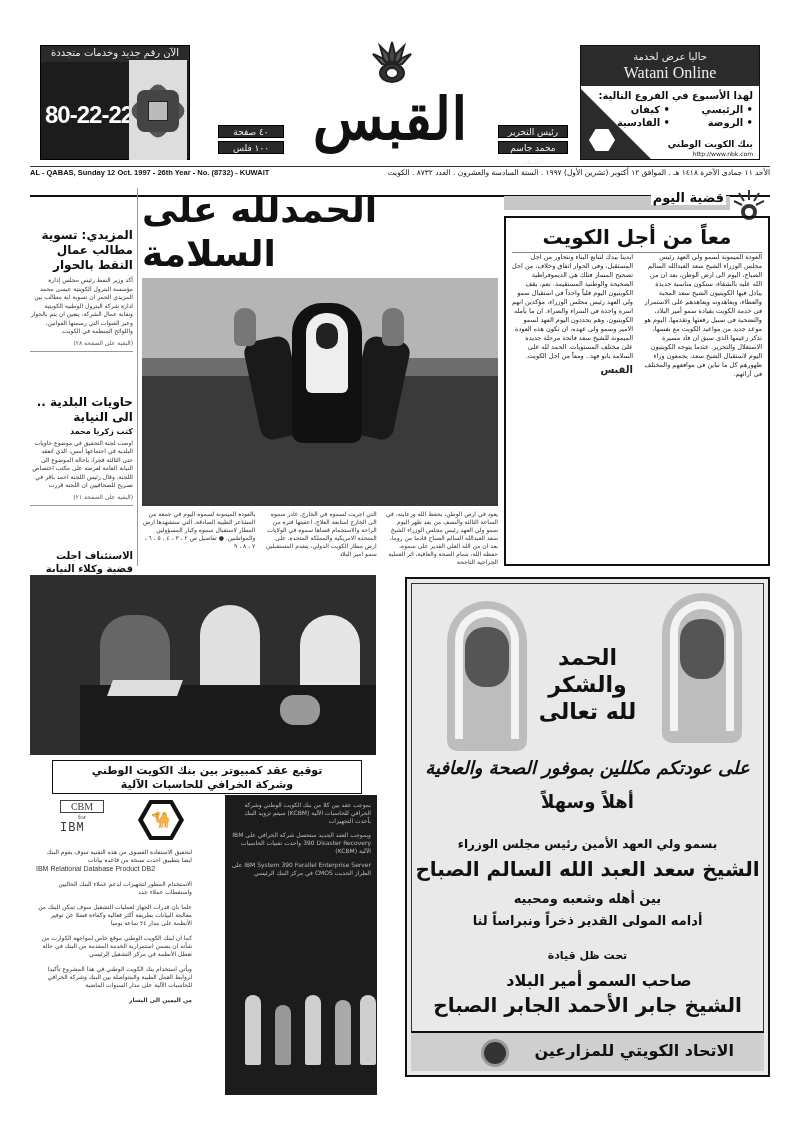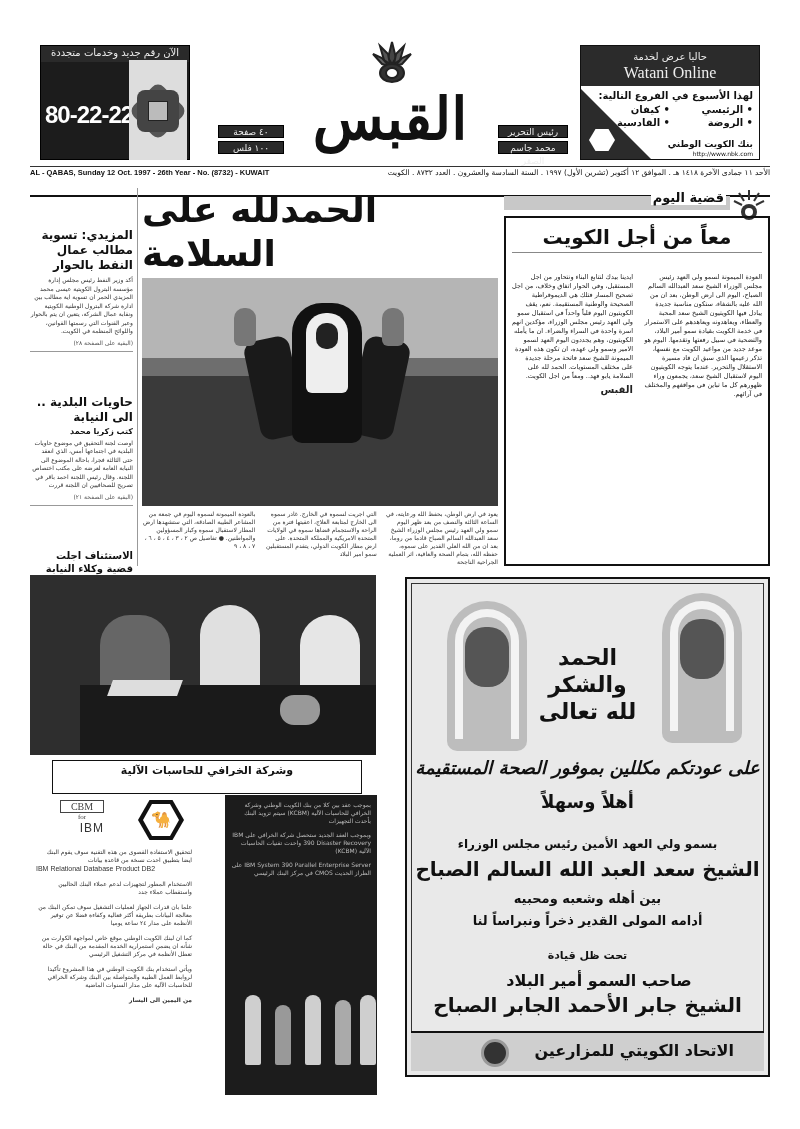--- a/index.html
+++ b/index.html
@@ -69,34 +69,34 @@
   #main-photo .hand { position: absolute; top: 30px; width: 22px; height: 38px; background: #777; border-radius: 10px 10px 6px 6px; }
   #main-photo .arm { position: absolute; top: 60px; width: 46px; height: 100px; background: #1a1a1a; border-radius: 12px; }
   #main-caption { left: 142px; top: 510px; width: 356px; height: 54px; display: grid; grid-template-columns: 1fr 1fr 1fr; column-gap: 8px; font-size: 6px; line-height: 8px; color: #333; direction: rtl; }
 
   
   #issue { left: 504px; top: 188px; width: 266px; height: 378px; }
   #issue .bar { position: absolute; left: 0; right: 40px; top: 8px; height: 14px; background: #c8c8c8; }
   #issue .label { position: absolute; right: 44px; top: 2px; font-size: 13px; font-weight: bold; direction: rtl; background: #fff; padding: 0 2px; }
   #issue .sun { position: absolute; right: 4px; top: 0; width: 34px; height: 34px; }
   #issue .box { position: absolute; left: 0; right: 0; top: 28px; bottom: 0; border: 2px solid #111; padding: 4px 6px; }
-  #issue .title { font-size: 20px; font-weight: bold; text-align: center; direction: rtl; line-height: 30px; border-bottom: 1px solid #888; margin-bottom: 20px; }
+  #issue .title { font-size: 20px; font-weight: bold; text-align: center; direction: rtl; line-height: 30px; border-bottom: 1px solid #888; margin-bottom: 0; }
   #issue .cols { display: grid; grid-template-columns: 1fr 1fr; column-gap: 8px; direction: rtl; font-size: 6.5px; line-height: 9px; color: #222; }
   #issue .sig { font-weight: bold; font-size: 10px; margin-top: 4px; }
 
   
   #contract-photo { left: 30px; top: 575px; width: 346px; height: 180px; background: #2e2e2e; overflow: hidden; }
   #contract-photo .person { position: absolute; border-radius: 30px 30px 6px 6px; }
   #contract-photo .table { position: absolute; left: 50px; top: 110px; width: 296px; height: 70px; background: #1a1a1a; }
   #contract-photo .paper { position: absolute; left: 80px; top: 105px; width: 70px; height: 16px; background: #ddd; transform: skewX(-20deg); }
   #contract-caption { left: 52px; top: 760px; width: 310px; height: 34px; border: 1.5px solid #111; text-align: center; direction: rtl; font-size: 11px; font-weight: bold; line-height: 14px; padding-top: 3px; background: #fff; }
   #cbm-logo { left: 60px; top: 800px; width: 44px; }
   #cbm-logo .cbm { border: 1px solid #444; font-family: "Liberation Serif", serif; font-size: 10px; text-align: center; color: #444; }
   #cbm-logo .for { font-family: "Liberation Serif", serif; font-size: 7px; text-align: center; color: #444; }
-  #cbm-logo .ibm { font-family: Liberation Sans, sans-serif; font-size: 12px; text-align: right; letter-spacing: 1px; color: #333; }
+  #cbm-logo .ibm { font-family: Liberation Mono, monospace; font-size: 12px; text-align: left; letter-spacing: 1px; color: #333; }
   #camel-hex { left: 138px; top: 800px; width: 46px; height: 40px; background: #111; clip-path: polygon(25% 0, 75% 0, 100% 50%, 75% 100%, 25% 100%, 0 50%); }
   #camel-hex .in { position: absolute; left: 5px; top: 4px; width: 36px; height: 32px; background: #fff; clip-path: polygon(25% 0, 75% 0, 100% 50%, 75% 100%, 25% 100%, 0 50%); text-align: center; font-size: 16px; line-height: 32px; }
   #contract-text { left: 36px; top: 848px; width: 156px; height: 240px; direction: rtl; font-size: 6px; line-height: 8px; color: #333; }
   #contract-text p { margin-bottom: 7px; }
   #contract-text .en { font-family: "Liberation Sans", sans-serif; font-size: 7px; direction: ltr; text-align: left; }
   #dark-panel { left: 225px; top: 795px; width: 152px; height: 300px; background: #1c1c1c; color: #bbb; direction: rtl; font-size: 6px; line-height: 8px; padding: 6px; overflow: hidden; }
   #dark-panel p { margin-bottom: 6px; }
   #dark-panel .people { position: absolute; left: 10px; right: 6px; bottom: 30px; height: 80px; }
   #dark-panel .people span { position: absolute; bottom: 0; width: 16px; height: 70px; background: #cfcfcf; border-radius: 8px 8px 2px 2px; }
 
@@ -251,20 +251,21 @@
 
 <div class="abs grain" id="contract-photo">
   <div class="person" style="left:70px; top:40px; width:70px; height:90px; background:#666;"></div>
   <div class="person" style="left:170px; top:30px; width:60px; height:90px; background:#e0e0e0;"></div>
   <div class="person" style="left:270px; top:40px; width:60px; height:80px; background:#e6e6e6;"></div>
   <div class="table"></div>
   <div class="paper"></div>
   <div class="person" style="left:250px; top:120px; width:40px; height:30px; background:#999; border-radius:14px;"></div>
 </div>
 <div class="abs" id="contract-caption">
+  <div>توقيع عقد كمبيوتر بين بنك الكويت الوطني</div>
   <div>وشركة الخرافي للحاسبات الآلية</div>
 </div>
 <div class="abs" id="cbm-logo">
   <div class="cbm">CBM</div>
   <div class="for">for</div>
   <div class="ibm">IBM</div>
 </div>
 <div class="abs" id="camel-hex">
   <div class="in">🐪</div>
 </div>
@@ -296,21 +297,21 @@
     <div class="ghutra"></div>
       <div class="face"></div>
   </div>
   <div class="portrait" style="left:255px; top:14px;">
     <div class="ghutra"></div>
       <div class="face"></div>
   </div>
   <div class="t" style="top:66px; font-size:22px; line-height:26px;">الحمد</div>
   <div class="t" style="top:93px; font-size:22px; line-height:26px;">والشكر</div>
   <div class="t" style="top:120px; font-size:22px; line-height:26px;">لله تعالى</div>
-  <div class="t" style="top:178px; font-family:'DejaVu Serif', serif; font-size:18px; font-style:italic;">على عودتكم مكللين بموفور الصحة المستقيمة</div>
+  <div class="t" style="top:178px; font-family:'DejaVu Serif', serif; font-size:18px; font-style:italic;">على عودتكم مكللين بموفور الصحة والعافية</div>
   <div class="t" style="top:212px; font-size:18px;">أهلاً وسهلاً</div>
   <div class="t" style="top:258px; font-size:12px;">بسمو ولي العهد الأمين رئيس مجلس الوزراء</div>
   <div class="t" style="top:278px; font-size:20px;">الشيخ سعد العبد الله السالم الصباح</div>
   <div class="t" style="top:312px; font-size:13px;">بين أهله وشعبه ومحبيه</div>
   <div class="t" style="top:334px; font-size:13px;">أدامه المولى القدير ذخراً ونبراساً لنا</div>
   <div class="t" style="top:370px; font-size:11px;">تحت ظل قيادة</div>
   <div class="t" style="top:392px; font-size:16px;margin-left:23px;">صاحب السمو أمير البلاد</div>
   <div class="t" style="top:414px; font-size:20px;">الشيخ جابر الأحمد الجابر الصباح</div>
   <div class="footer">
     <div class="seal"></div>

